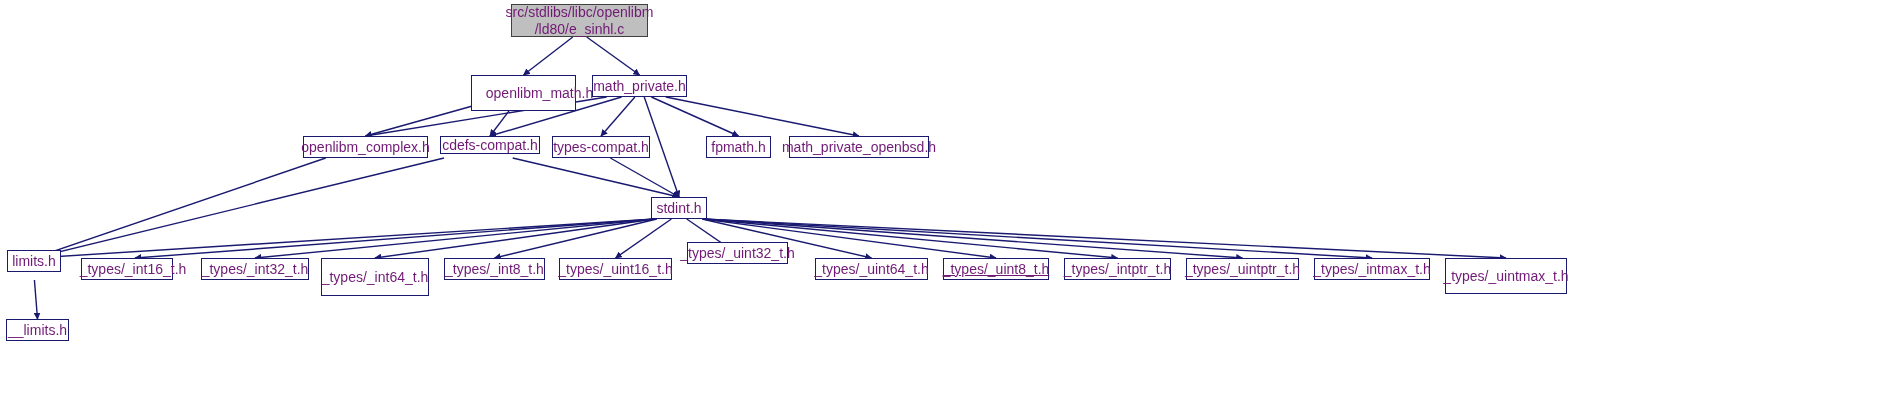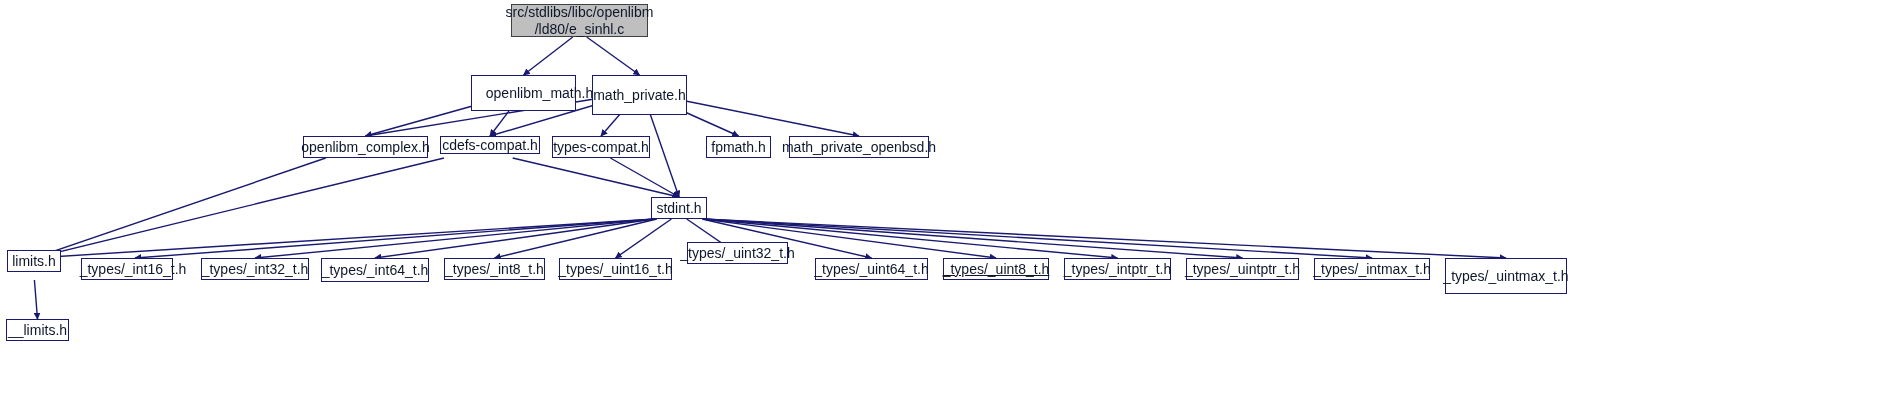--- a/index.html
+++ b/index.html
@@ -21,21 +21,21 @@
     top: 0;
     width: 1891px;
     height: 416px;
     pointer-events: none;
   }
   .node {
     position: absolute;
     box-sizing: border-box;
     border: 1px solid #191970;
     background: #ffffff;
-    color: #0f172a;
+    color: #701a75;
     font-size: 14px;
     line-height: 1.15;
     display: flex;
     align-items: center;
     justify-content: center;
     text-align: center;
     white-space: pre-line;
     z-index: 2;
   }
   .node.root {
@@ -78,31 +78,31 @@
       <line x1="703" y1="219" x2="996" y2="258" stroke="#191970" stroke-width="1.4" marker-end="url(#arrow)"></line>
       <line x1="703" y1="219" x2="1117.5" y2="258" stroke="#191970" stroke-width="1.4" marker-end="url(#arrow)"></line>
       <line x1="703" y1="219" x2="1242.5" y2="258" stroke="#191970" stroke-width="1.4" marker-end="url(#arrow)"></line>
       <line x1="703" y1="219" x2="1372" y2="258" stroke="#191970" stroke-width="1.4" marker-end="url(#arrow)"></line>
       <line x1="703" y1="219" x2="1506" y2="258" stroke="#191970" stroke-width="1.4" marker-end="url(#arrow)"></line>
       <line x1="34.42" y1="280" x2="37.5" y2="319" stroke="#191970" stroke-width="1.4" marker-end="url(#arrow)"></line>
     </svg>
 <div class="node root" style="left: 511px; top: 4px; width: 137px; height: 33px;">src/stdlibs/libc/openlibm
 /ld80/e_sinhl.c</div>
     <div class="node" style="left: 471px; top: 75px; width: 105px; height: 36px; padding-left: 32px;">openlibm_math.h</div>
-    <div class="node" style="left: 592px; top: 75px; width: 95px; height: 40px;">math_private.h</div>
+    <div class="node" style="left: 592px; top: 75px; width: 95px; height: 22px;">math_private.h</div>
     <div class="node" style="left: 303px; top: 136px; width: 125px; height: 22px;">openlibm_complex.h</div>
     <div class="node" style="left: 440px; top: 136px; width: 100px; height: 18px;">cdefs-compat.h</div>
     <div class="node" style="left: 552px; top: 136px; width: 98px; height: 22px;">types-compat.h</div>
     <div class="node" style="left: 706px; top: 136px; width: 65px; height: 22px;">fpmath.h</div>
     <div class="node" style="left: 789px; top: 136px; width: 140px; height: 22px;">math_private_openbsd.h</div>
     <div class="node" style="left: 651px; top: 197px; width: 56px; height: 22px;">stdint.h</div>
     <div class="node" style="left: 7px; top: 250px; width: 54px; height: 22px;">limits.h</div>
     <div class="node" style="left: 81px; top: 258px; width: 92px; height: 22px; padding-left: 12px;">_types/_int16_t.h</div>
     <div class="node" style="left: 201px; top: 258px; width: 108px; height: 22px;">_types/_int32_t.h</div>
-    <div class="node" style="left: 321px; top: 258px; width: 108px; height: 24px;">_types/_int64_t.h</div>
+    <div class="node" style="left: 321px; top: 258px; width: 108px; height: 38px;">_types/_int64_t.h</div>
     <div class="node" style="left: 444px; top: 258px; width: 101px; height: 22px;">_types/_int8_t.h</div>
     <div class="node" style="left: 559px; top: 258px; width: 113px; height: 22px;">_types/_uint16_t.h</div>
     <div class="node" style="left: 687px; top: 242px; width: 101px; height: 22px;">_types/_uint32_t.h</div>
     <div class="node" style="left: 815px; top: 258px; width: 113px; height: 22px;">_types/_uint64_t.h</div>
     <div class="node" style="left: 943px; top: 258px; width: 106px; height: 22px; text-decoration: underline;">_types/_uint8_t.h</div>
     <div class="node" style="left: 1064px; top: 258px; width: 107px; height: 22px;">_types/_intptr_t.h</div>
     <div class="node" style="left: 1186px; top: 258px; width: 113px; height: 22px;">_types/_uintptr_t.h</div>
     <div class="node" style="left: 1314px; top: 258px; width: 116px; height: 22px;">_types/_intmax_t.h</div>
     <div class="node" style="left: 1445px; top: 258px; width: 122px; height: 36px;">_types/_uintmax_t.h</div>
     <div class="node" style="left: 6px; top: 319px; width: 63px; height: 22px;">__limits.h</div>

